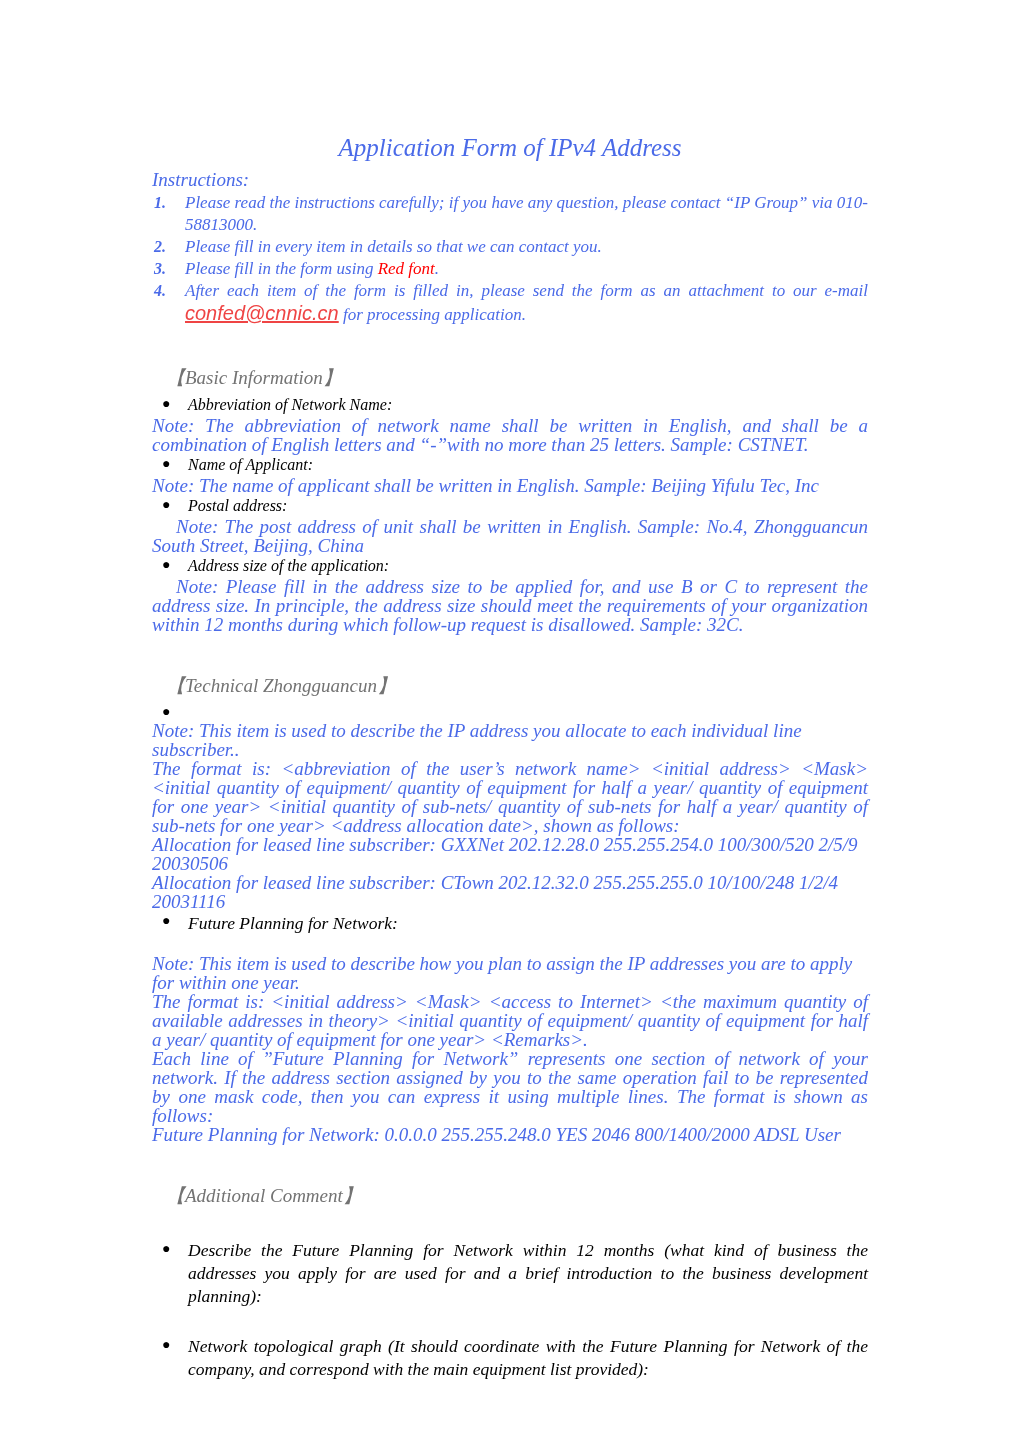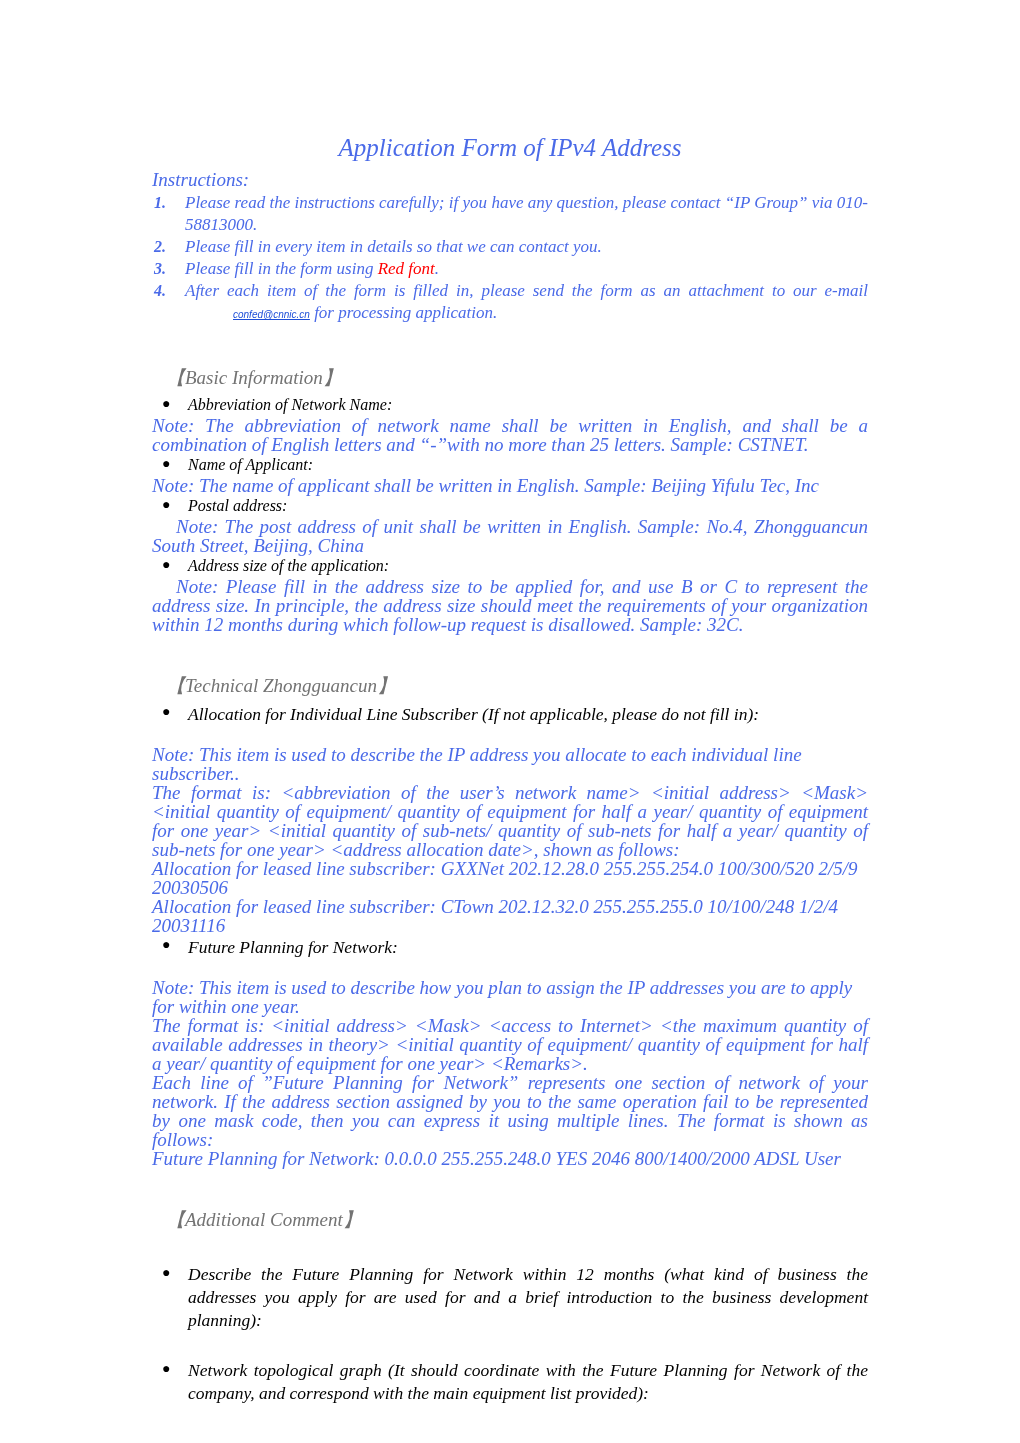--- a/index.html
+++ b/index.html
@@ -55,25 +55,24 @@
   .num-item > .num {
     position: absolute;
     left: 2px;
     top: 0;
     font-weight: bold;
     color: #4a6ae8;
     font-size: 16px;
   }
   .red { color: #ff0000; }
   .maillink {
-    color: #1d4ed8;
+    color: #ef4444;
     text-decoration: underline;
     font-family: "Liberation Sans", "DejaVu Sans", sans-serif;
-    font-size: 10px;
-    margin-left: 48px;
+    font-size: 20px;
   }
   
   .section-heading {
     color: #737373;
     font-size: 19px;
     line-height: 24px;
     margin: 4px;
     padding-left: 10px;
     font-weight: normal;
   }
@@ -180,21 +179,20 @@
   </div>
 
   <div class="spacer-xl"></div>
 
   <h2 class="section-heading">【Technical Zhongguancun】</h2>
 
   <div class="bullet-list">
 
     <div class="bullet-item big">
       <span class="dot">●</span>
-      <span>Allocation for Individual Line Subscriber (If not applicable, please do not fill in):</span>
     </div>
 
     <div class="spacer-md"></div>
 
     <p class="note plain">Note: This item is used to describe the IP address you allocate to each individual line subscriber..</p>
     <p class="note">The format is: &lt;abbreviation of the user’s network name&gt; &lt;initial address&gt; &lt;Mask&gt; &lt;initial quantity of equipment/ quantity of equipment for half a year/ quantity of equipment for one year&gt; &lt;initial quantity of sub-nets/ quantity of sub-nets for half a year/ quantity of sub-nets for one year&gt; &lt;address allocation date&gt;, shown as follows:</p>
     <p class="note plain">Allocation for leased line subscriber: GXXNet 202.12.28.0 255.255.254.0 100/300/520 2/5/9 20030506</p>
     <p class="note plain">Allocation for leased line subscriber: CTown 202.12.32.0 255.255.255.0 10/100/248 1/2/4 20031116</p>
 
     <div class="bullet-item big">

